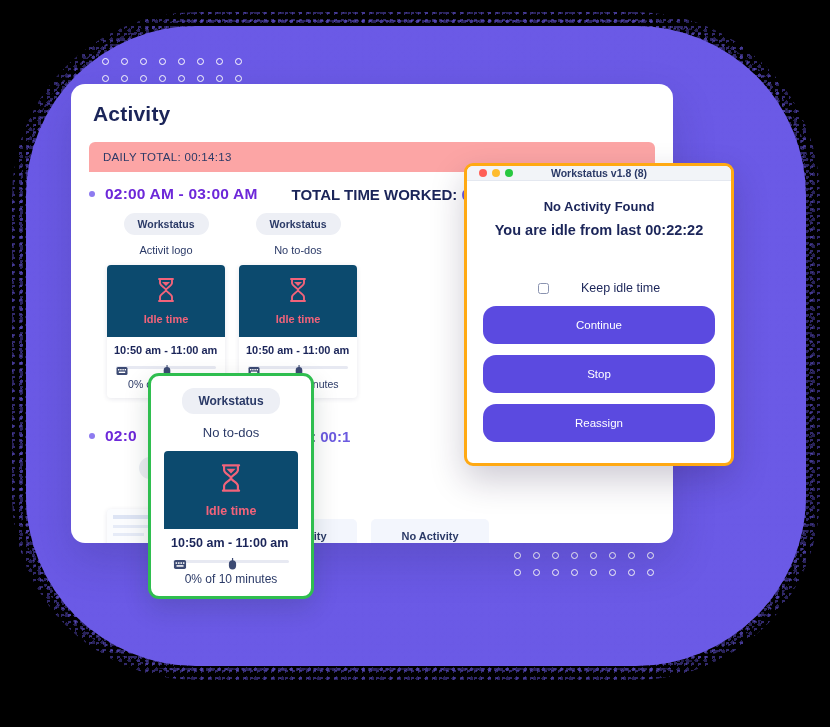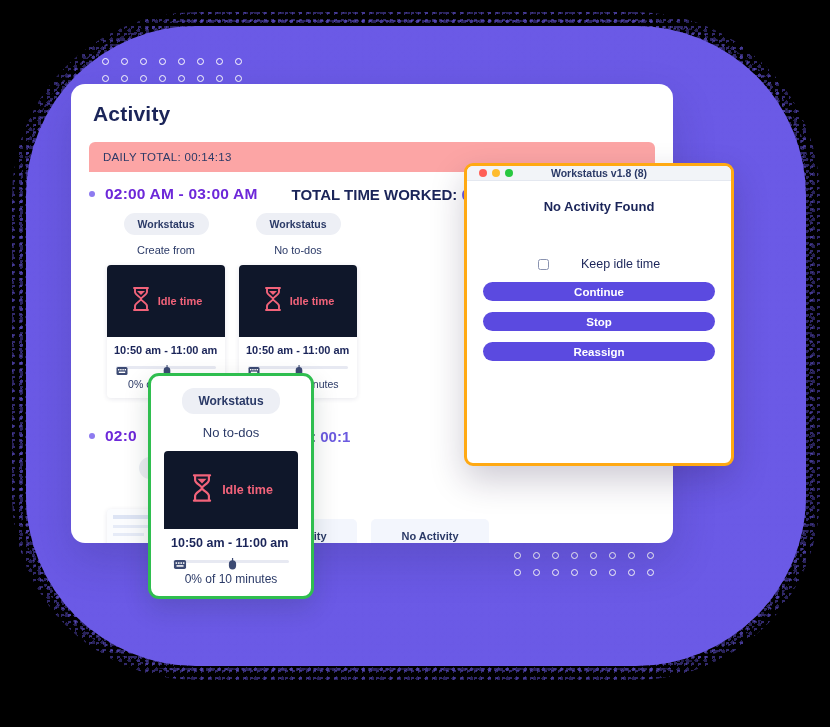--- a/index.html
+++ b/index.html
@@ -85,22 +85,22 @@
     display:block; margin:0 auto; background:#EDEFF5; color:#2B3A67;
     font-size:10.5px; font-weight:600; border-radius:12px;
     padding:5px 14px; width:max-content;
   }
   .todo { text-align:center; font-size:11px; color:#2B3A67; margin-top:9px; }
   .shot {
     margin-top:9px; border-radius:4px; overflow:hidden;
     box-shadow:0 1px 5px rgba(30,30,80,.10); background:#fff;
   }
   .idle-box {
-    background:#0f172a; height:72px;
-    display:flex; align-items:center; justify-content:center; gap:6px;
+    background:#0c4a6e; height:72px;
+    display:flex; flex-direction:column; align-items:center; justify-content:center; gap:6px;
   }
   .idle-label { color:#F2637A; font-size:11px; font-weight:700; }
   .meta { padding:7px 7px 8px 7px; }
   .meta-time { text-align:left; font-size:11px; color:#1B2559; font-weight:600; }
   .track { position:relative; height:10px; margin:6px 2px 0 2px; }
   .track .bar { position:absolute; left:0; right:0; top:4px; height:2.5px; background:#E7E9F2; border-radius:2px; }
   .track .kb  { position:absolute; left:0;  top:0; }
   .track .ms  { position:absolute; left:47%; top:0; }
   .meta-pct { text-align:center; font-size:10.5px; color:#2B3A67; margin-top:6px; }
   .noact {
@@ -166,24 +166,24 @@
   .modal-body { padding:18px 16px 0 16px; text-align:center; }
   .modal-h1 { font-size:13px; font-weight:700; color:#1B2559; }
   .modal-h2 { font-size:14.5px; font-weight:600; color:#1B2559; margin-top:8px; }
   .keep-row {
     display:flex; align-items:center; justify-content:center; gap:8px;
     margin-top:43px;
   }
   .cbx { width:11px; height:11px; border:1.6px solid #8A93B0; border-radius:2.5px; background:#fff; }
   .keep-lbl { font-size:12.5px; color:#1B2559;margin-left:24px; }
   .btn {
-    display:block; width:100%; height:19px; margin-top:11px;
+    display:block; width:100%; height:38px; margin-top:11px;
     background:#5B4AE0; color:#ffffff; border:none; border-radius:13px;
     font-family:"Liberation Sans", sans-serif;
-    font-size:11.5px; font-weight:700; cursor:pointer;
+    font-size:11.5px; font-weight:400; cursor:pointer;
   }
 </style>
 </head>
 <body>
 
 <div id="stage">
 
   <div class="blob"></div>
   <div class="blob-noise"></div>
 
@@ -234,21 +234,21 @@
       <div class="session-head">
         <span class="bullet"></span>
         <span class="sess-time">02:00 AM - 03:00 AM</span>
         <span class="sess-total"><span>TOTAL TIME WORKED: </span><b>00:1</b></span>
       </div>
 
       <div class="card-row">
 
         <div class="act-card">
           <span class="chip">Workstatus</span>
-          <div class="todo">Create from</div>
+          <div class="todo">Activit logo</div>
           <div class="shot">
             <div class="idle-box">
               <span>
                 <svg width="22" height="26" viewBox="0 0 22 26" fill="none" stroke="#F2637A" stroke-width="1.9" stroke-linecap="round" stroke-linejoin="round">
                   <path d="M4 2h14M4 24h14M5 2v4c0 3 6 5 6 7s-6 4-6 7v4M17 2v4c0 3-6 5-6 7s6 4 6 7v4"></path>
                   <path d="M7 5h8l-4 4z" fill="#F2637A" stroke="none"></path>
                 </svg>
               </span>
               <span class="idle-label">Idle time</span>
             </div>
@@ -404,20 +404,21 @@
     <div class="modal-titlebar">
       <span class="lights">
         <i class="r"></i>
         <i class="y"></i>
         <i class="g"></i>
       </span>
       <span class="modal-title">Workstatus v1.8 (8)</span>
     </div>
     <div class="modal-body">
       <div class="modal-h1">No Activity Found</div>
+      <div class="modal-h2">You are idle from last 00:22:22</div>
 
       <div class="keep-row">
         <span class="cbx"></span>
         <span class="keep-lbl">Keep idle time</span>
       </div>
 
       <button class="btn">Continue</button>
       <button class="btn">Stop</button>
       <button class="btn">Reassign</button>
     </div>

